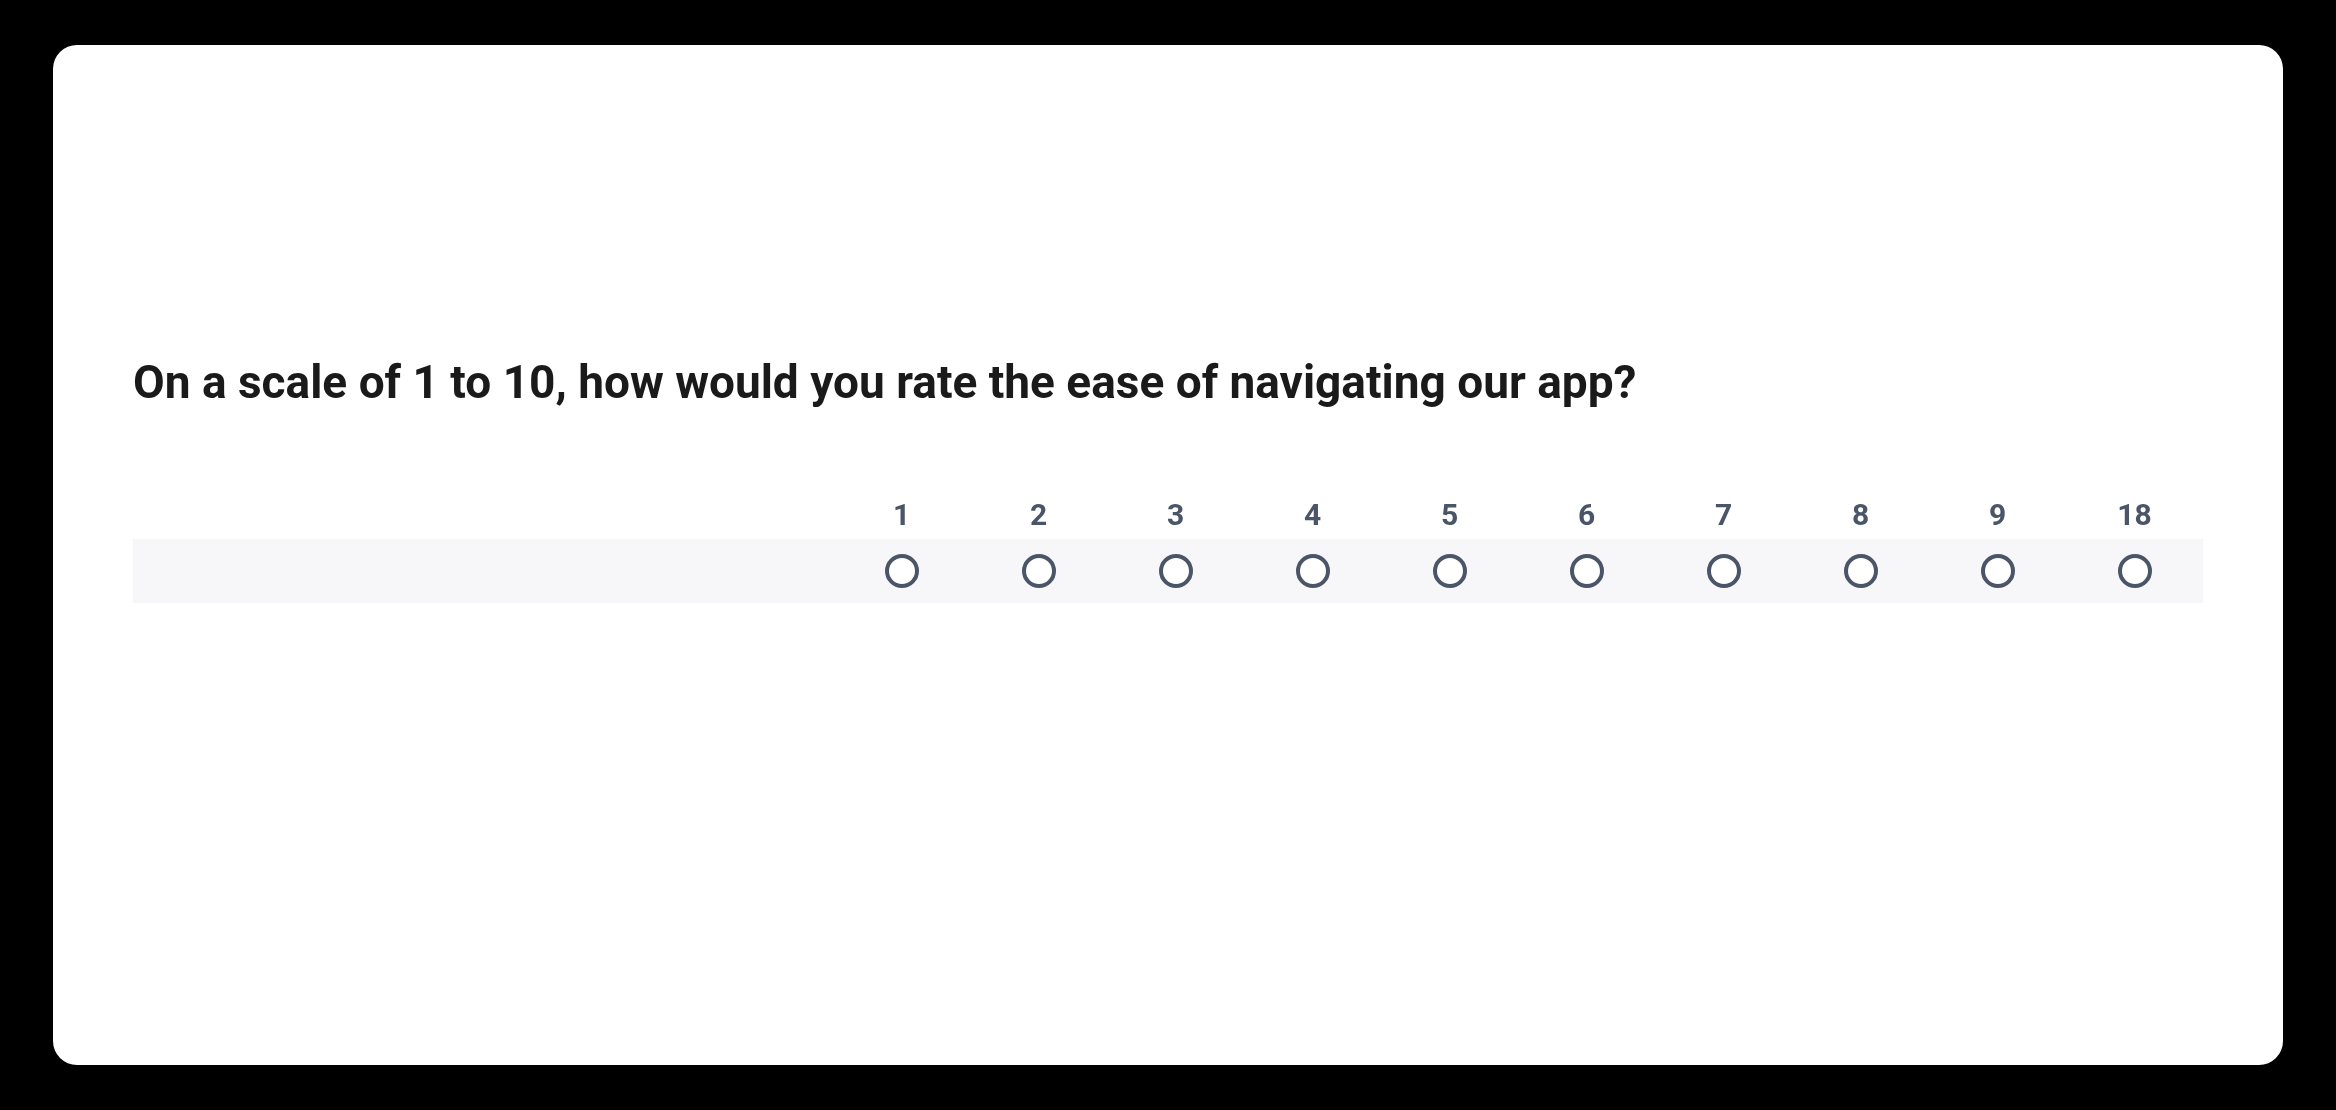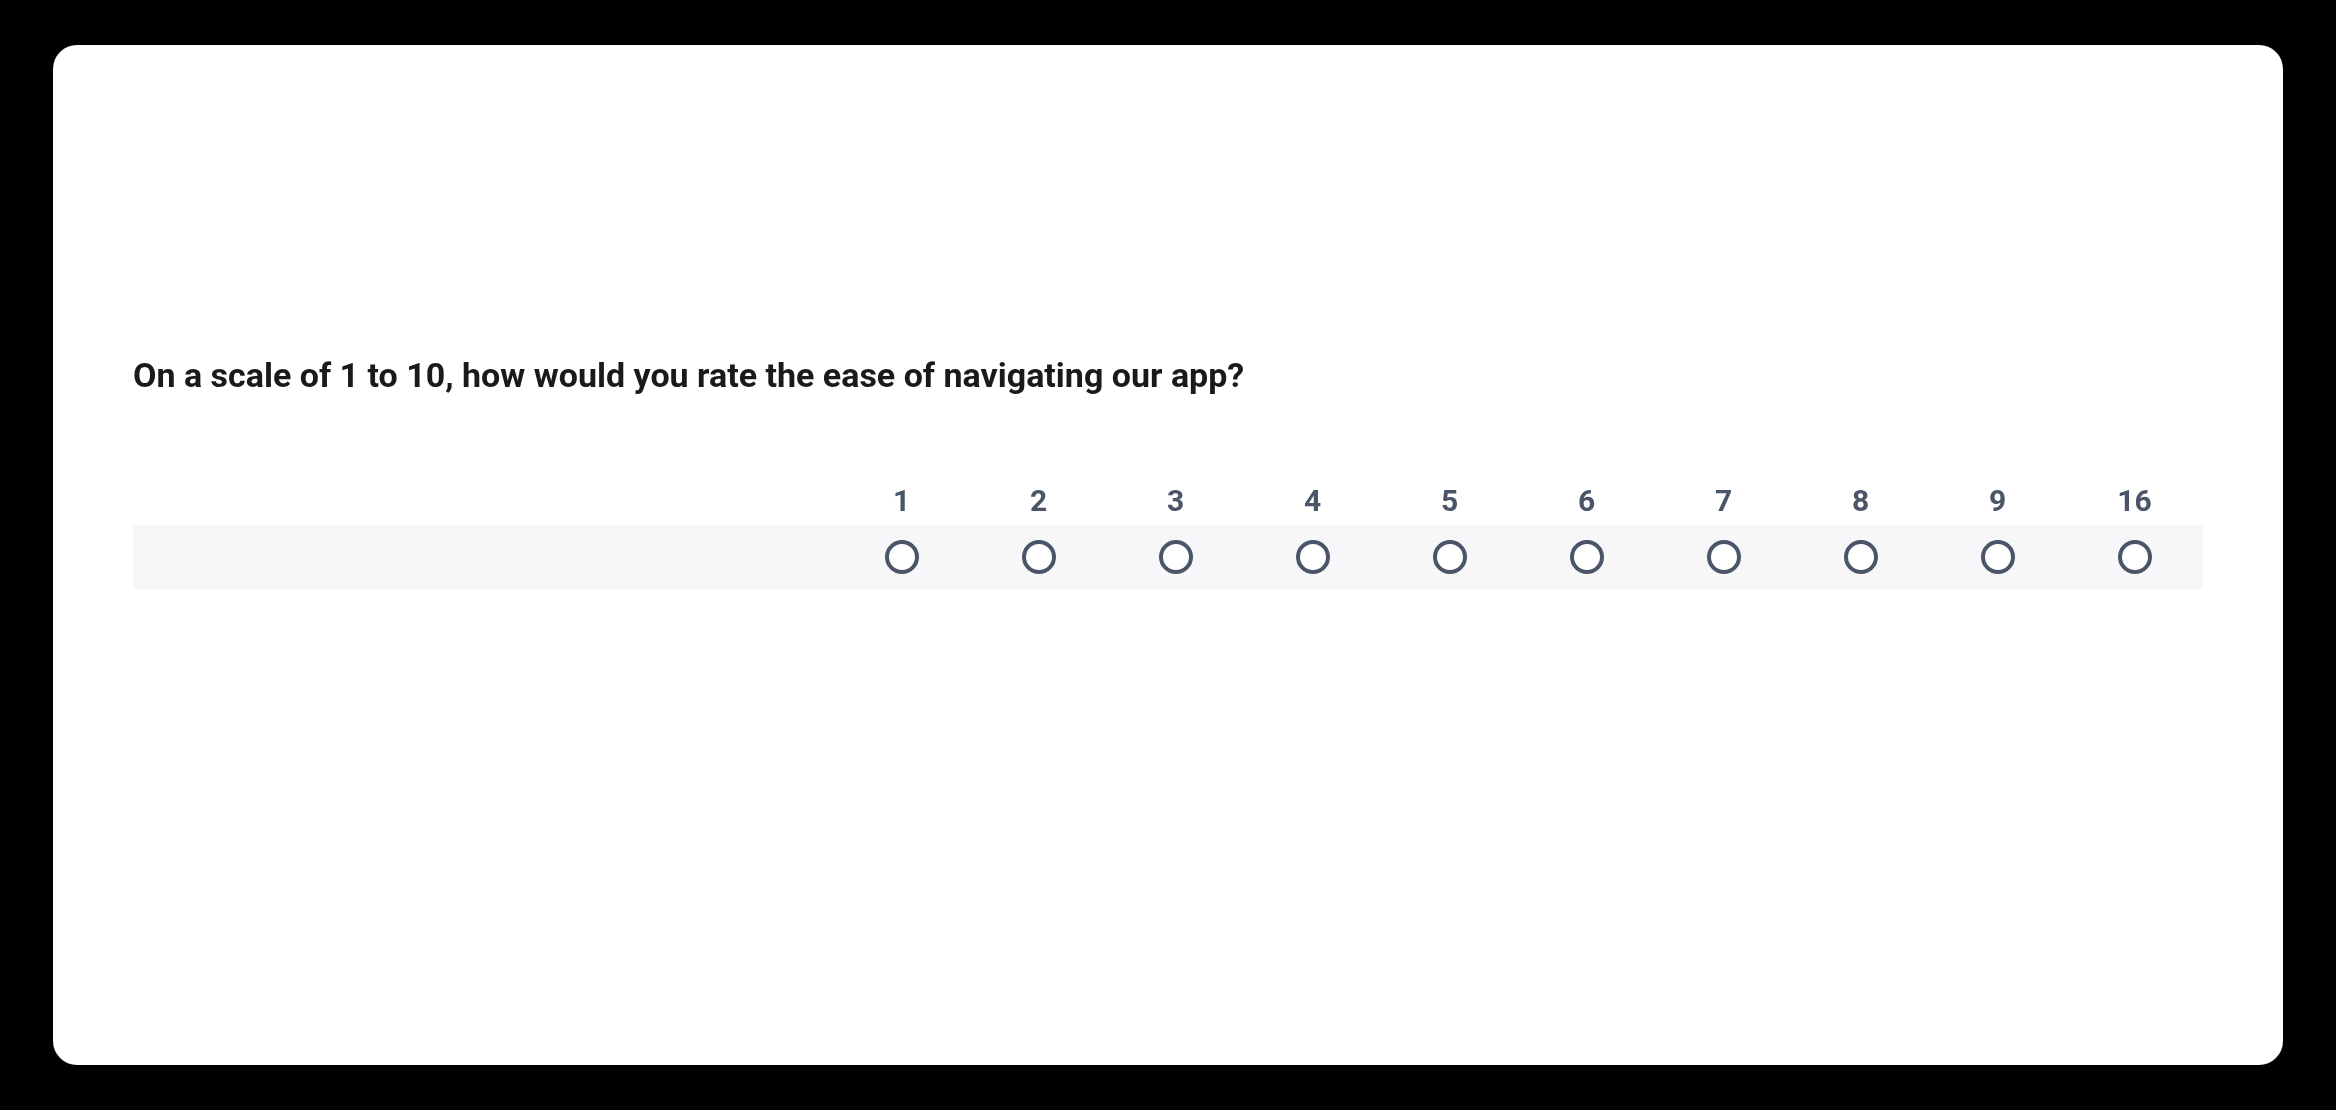--- a/index.html
+++ b/index.html
@@ -19,21 +19,21 @@
     .card {
       background: #fff;
       width: 2230px;
       height: 1020px;
       border-radius: 24px;
       box-shadow: 0 0 80px 20px rgba(0,0,0,0.6);
       padding: 80px 80px;
       position: relative;
     }
     .question-title {
-      font-size: 34px;
+      font-size: 46px;
       font-weight: 700;
       color: #1a1a1a;
       margin-top: 230px;
       margin-bottom: 80px;
     }
     .scale-container {
       display: flex;
       flex-direction: column;
       width: 100%;
     }
@@ -87,21 +87,21 @@
       <div class="scale-radio-spacer"></div>
       <div class="scale-label-item">1</div>
       <div class="scale-label-item">2</div>
       <div class="scale-label-item">3</div>
       <div class="scale-label-item">4</div>
       <div class="scale-label-item">5</div>
       <div class="scale-label-item">6</div>
       <div class="scale-label-item">7</div>
       <div class="scale-label-item">8</div>
       <div class="scale-label-item">9</div>
-      <div class="scale-label-item">16</div>
+      <div class="scale-label-item">18</div>
     </div>
     <div class="scale-radios">
       <div class="scale-radio-spacer"></div>
       <div class="scale-radio-item">
         <div class="radio-circle"></div>
       </div>
       <div class="scale-radio-item">
         <div class="radio-circle"></div>
       </div>
       <div class="scale-radio-item">

